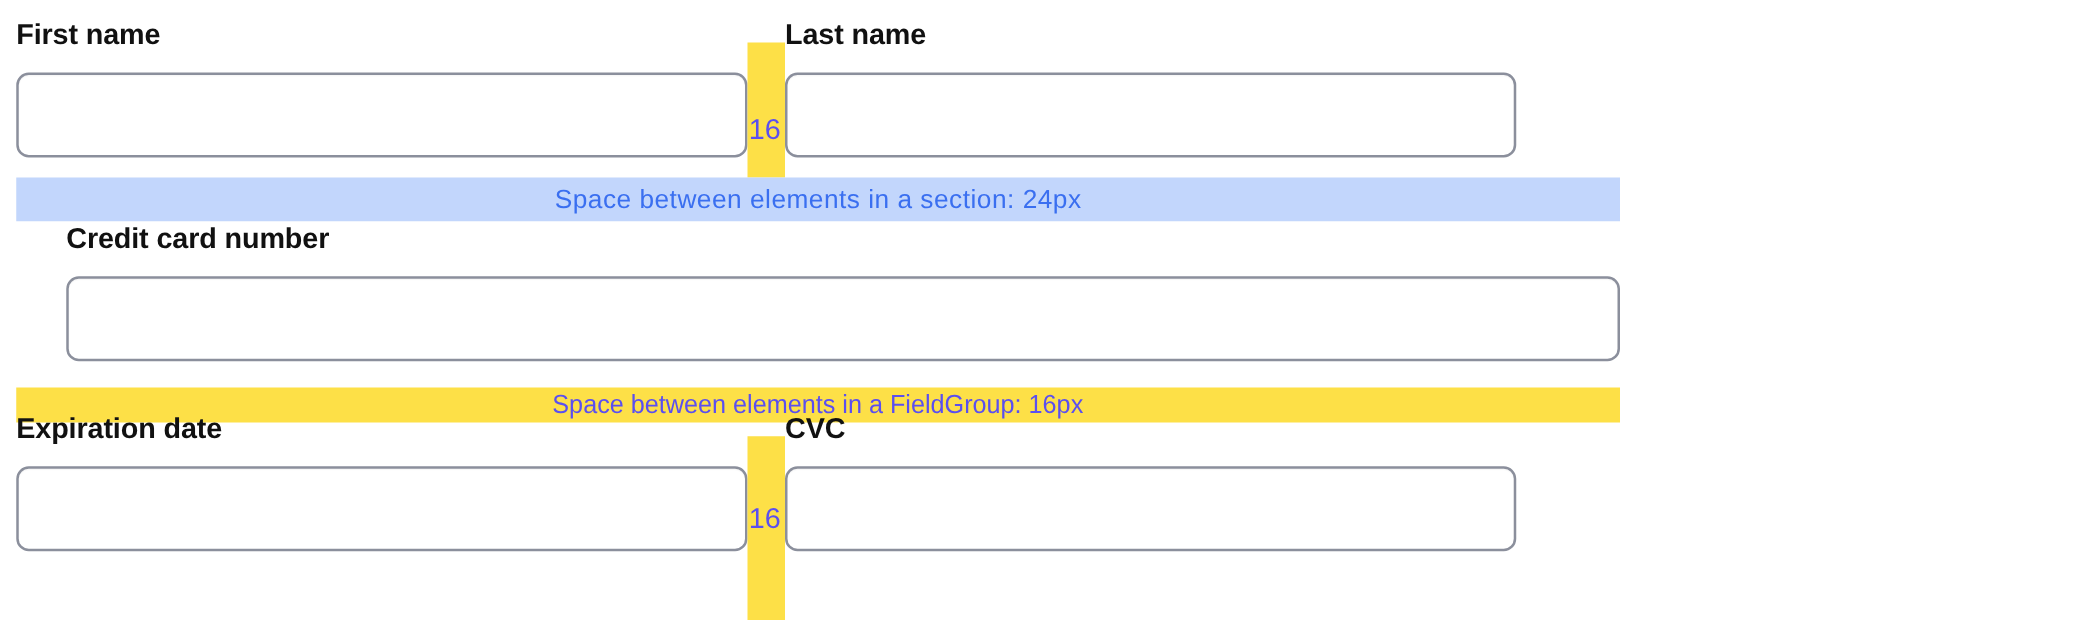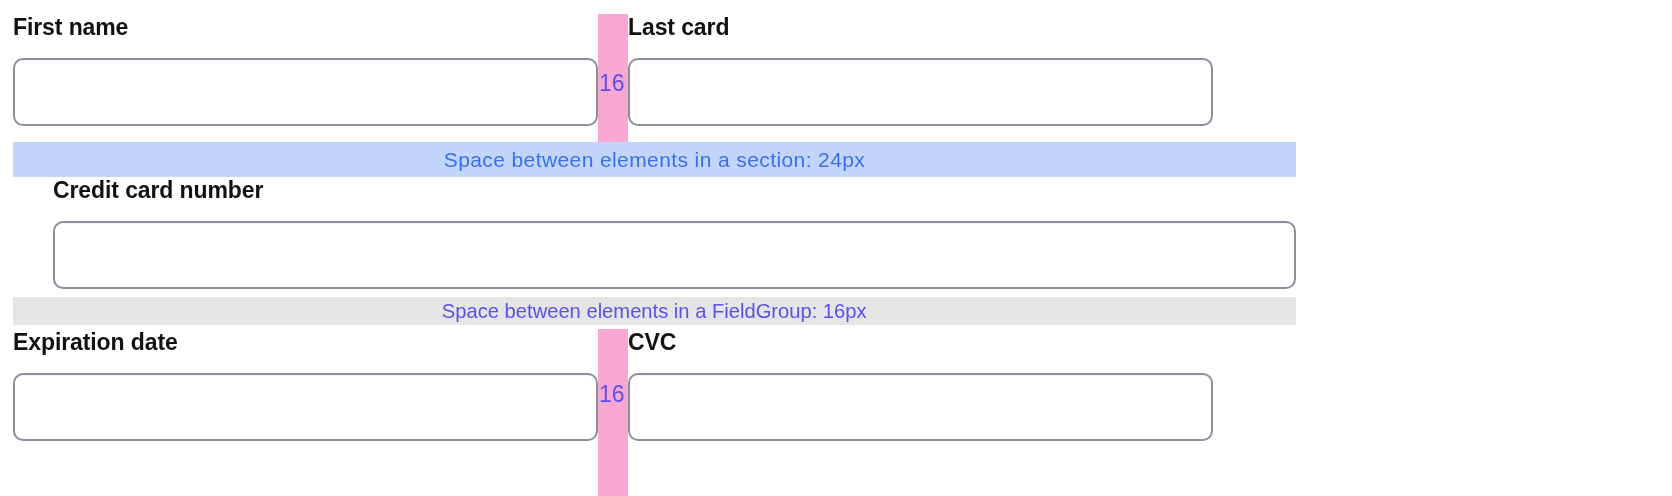--- a/index.html
+++ b/index.html
@@ -81,22 +81,23 @@
     outline: none;
     box-shadow: inset 0 1px 1px rgba(0,0,0,0.04);
   }
   .field-input::placeholder { color: #9aa0ad; }
 
   
   .gap-vert {
     position: relative;
     width: 30px;
     flex: 0 0 30px;
-    background: #f9a8d4;
+    background: #fde047;
     display: block;
+    margin-top: 20px;
   }
   .gap-vert .gap-label {
     position: absolute;
     left: 1px;
     font-family: "Liberation Sans", sans-serif;
     font-size: 23px;
     font-weight: normal;
     color: #5b4ff0;
     line-height: 23px;
     white-space: nowrap;
@@ -124,23 +125,23 @@
     font-family: Liberation Sans, sans-serif;
     font-size: 21px;
     font-weight: normal;
     color: #3a6ff0;
     letter-spacing: 0.4px;
     white-space: nowrap;
     line-height: 22px;
   }
 
   .band-fieldgroup {
-    top: 297px;
+    top: 310px;
     height: 28px;
-    background: #e5e5e5;
+    background: #fde047;
   }
   .band-fieldgroup .band-label {
     font-family: "Liberation Sans", sans-serif;
     font-size: 21px;
     font-weight: normal;
     color: #5b4ff0;
     letter-spacing: 0px;
     white-space: nowrap;
     line-height: 22px;
     transform: scaleX(0.96);
@@ -157,21 +158,21 @@
       <div class="col col-half">
         <div class="field-label">First name</div>
         <input class="field-input" type="text" placeholder="" style="">
       </div>
 
       <div class="gap-vert">
         <span class="gap-label">16</span>
       </div>
 
       <div class="col col-half">
-        <div class="field-label">Last card</div>
+        <div class="field-label">Last name</div>
         <input class="field-input" type="text" placeholder="" style="">
       </div>
 
     </div>
 
     <div class="gap-band band-section">
       <span class="band-label">Space between elements in a section: 24px</span>
     </div>
 
     <div class="field-row row-card">

